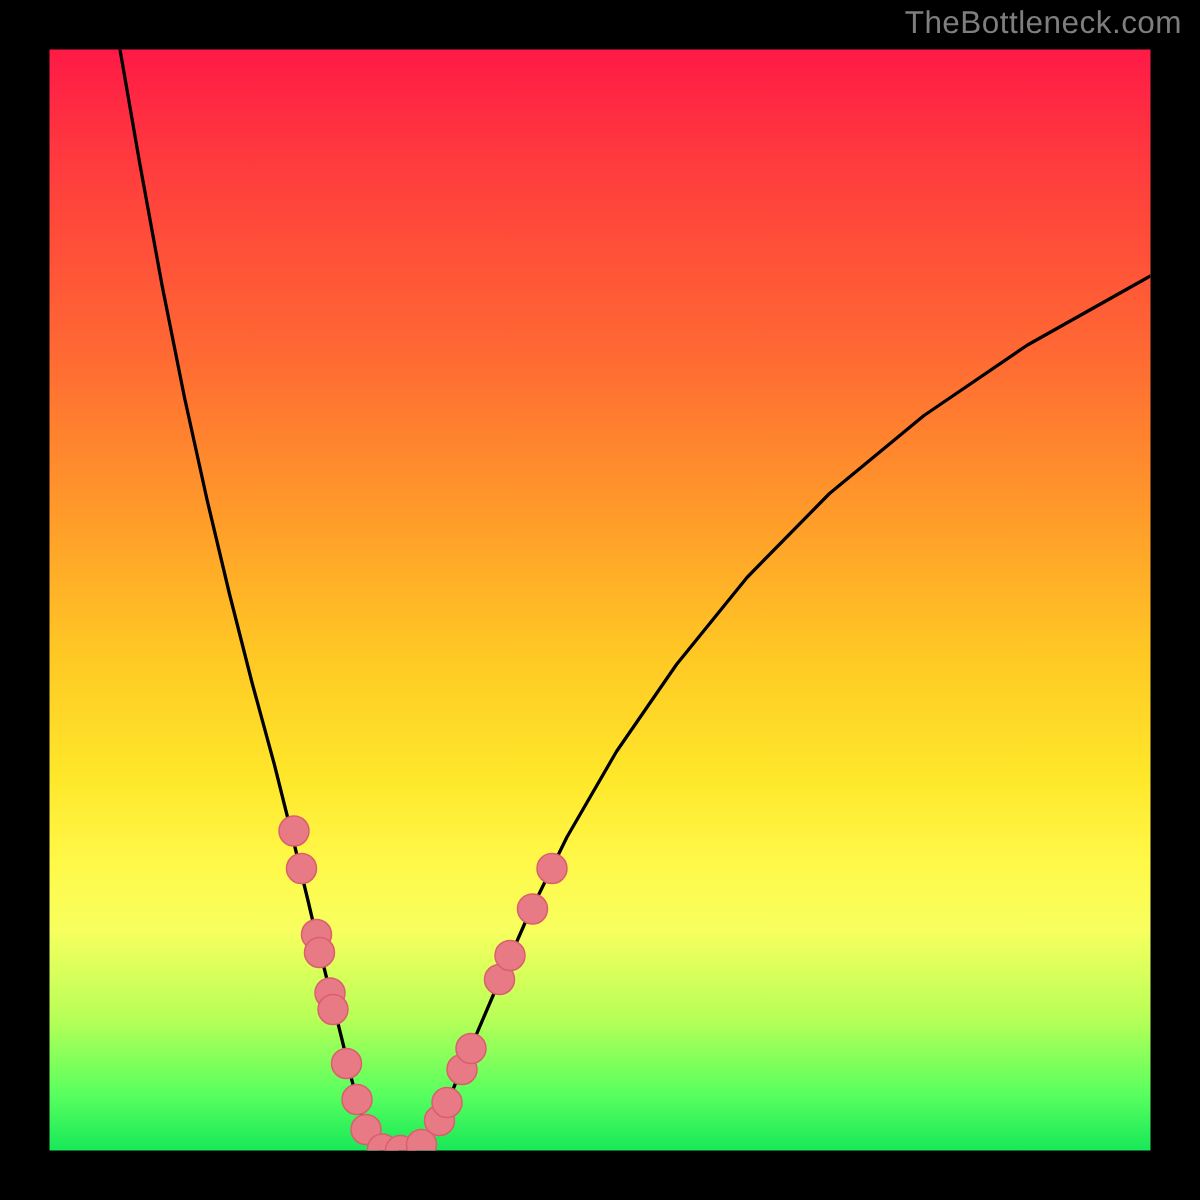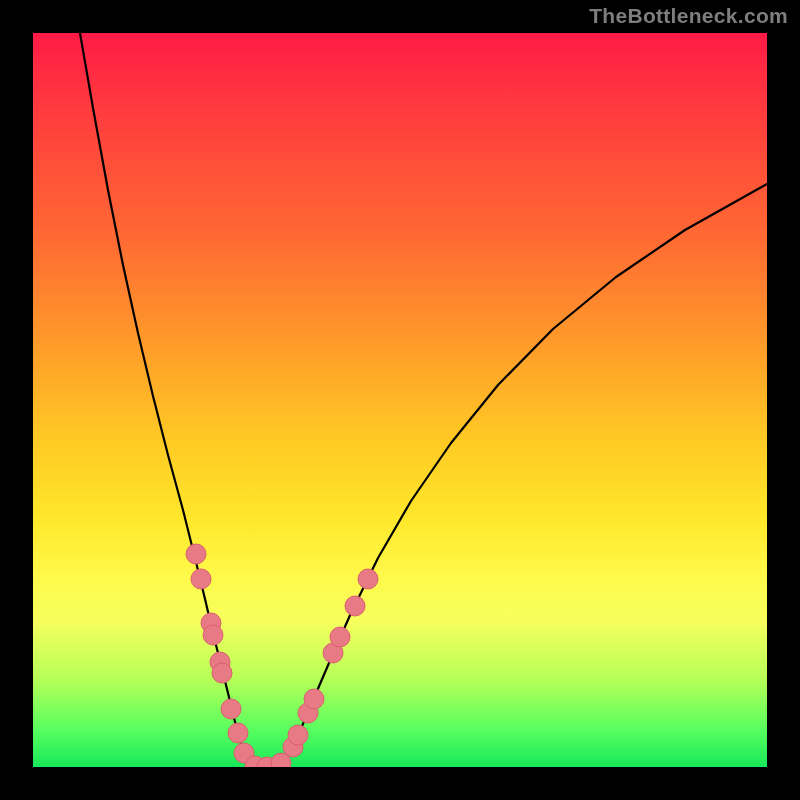--- a/index.html
+++ b/index.html
@@ -40,21 +40,21 @@
       #57ff5f 95%,
       #18e858 100%
     );
   }
   .watermark {
     position: absolute;
     top: 4px;
     right: 12px;
     color: #7e7e7e;
     font-size: 21px;
-    font-weight: 700;
+    font-weight: 400;
     letter-spacing: 0.3px;
     user-select: none;
   }
   svg.overlay {
     position: absolute;
     top: 0;
     left: 0;
   }
 </style>
 </head>

